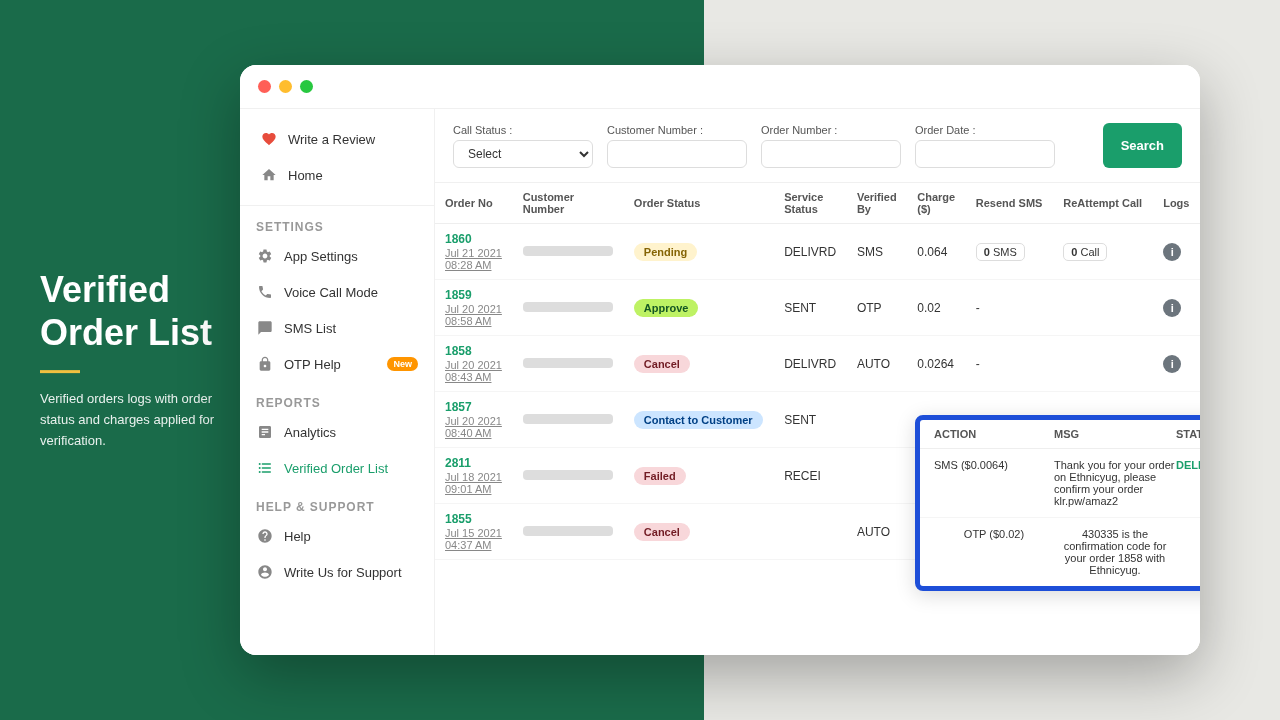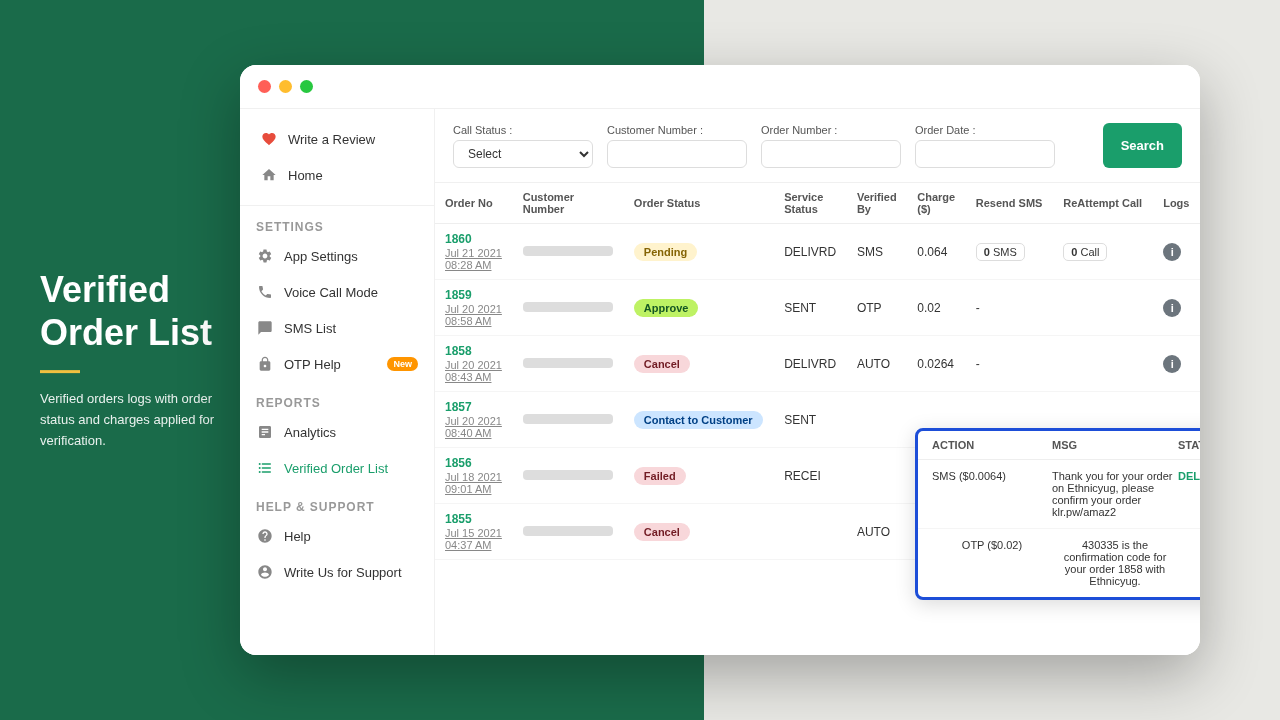--- a/index.html
+++ b/index.html
@@ -261,26 +261,26 @@
       background: white;
       color: #333;
     }
     .btn-count {
       font-weight: 700;
     }
     
     .tooltip-popup {
       position: absolute;
       background: white;
-      border: 3px solid #1d4ed8;
+      border: 5px solid #1d4ed8;
       border-radius: 8px;
       box-shadow: 0 4px 20px rgba(0,0,0,0.15);
       z-index: 100;
       width: 360px;
-      top: 245px;
+      top: 232px;
       left: 480px;
     }
     .tooltip-header {
       display: grid;
       grid-template-columns: 120px 1fr 80px;
       padding: 8px 14px;
       border-bottom: 1px solid #eee;
       font-size: 11px;
       font-weight: 700;
       color: #555;
@@ -536,21 +536,21 @@
               <td>SENT</td>
               <td></td>
               <td></td>
               <td></td>
               <td></td>
               <td></td>
             </tr>
 
             <tr>
               <td>
-                <a class="order-link">1856</a>
+                <a class="order-link">2811</a>
                 <div class="order-date">Jul 18 2021<br>09:01 AM</div>
               </td>
               <td><span class="customer-blur"></span></td>
               <td><span class="status-badge badge-failed">Failed</span></td>
               <td>RECEI</td>
               <td></td>
               <td></td>
               <td></td>
               <td></td>
               <td></td>

